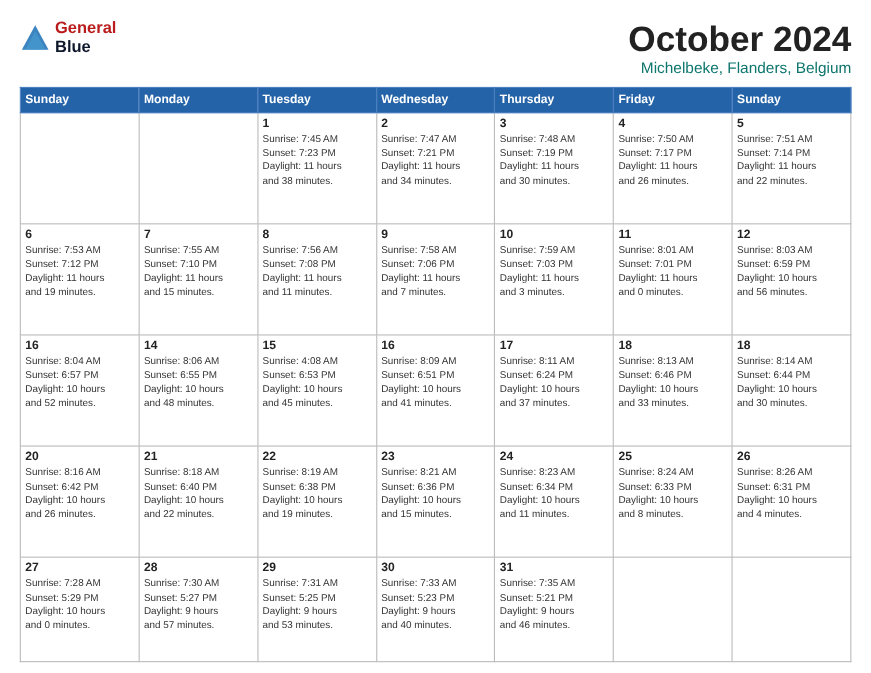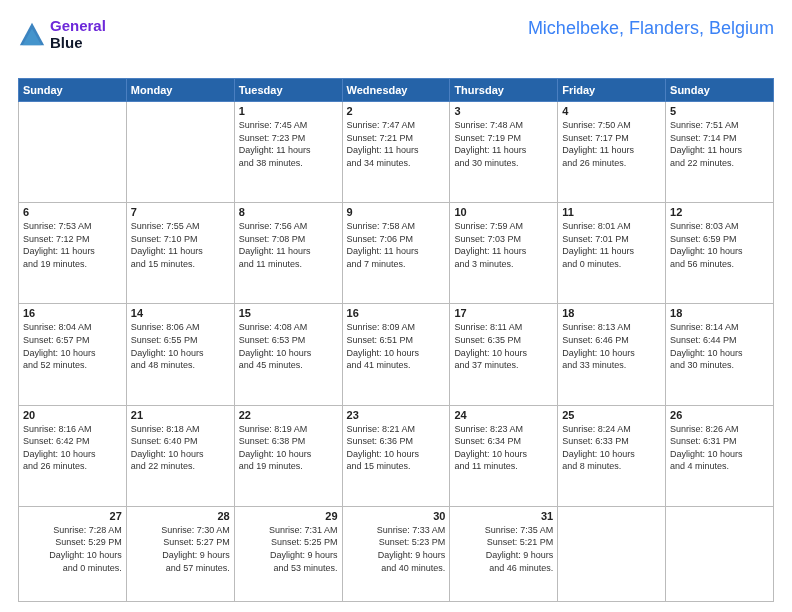--- a/index.html
+++ b/index.html
@@ -29,51 +29,50 @@
       gap: 4px;
     }
     .logo-text {
       display: flex;
       flex-direction: column;
       line-height: 1.1;
     }
     .logo-general {
       font-size: 15px;
       font-weight: bold;
-      color: #6d28d9;
+      color: #b91c1c;
     }
     .logo-blue {
       font-size: 15px;
       font-weight: bold;
       color: #0f172a;
     }
     .logo-icon {
       width: 28px;
       height: 28px;
     }
     .title-block {
       text-align: right;
     }
     .month-title {
       font-size: 32px;
       font-weight: bold;
       color: #222;
       line-height: 1.1;
     }
     .subtitle {
-      font-size: 18px;
-      color: #3b82f6;
+      font-size: 14px;
+      color: #0f766e;
     }
     .calendar {
       flex: 1;
       border: 1px solid #bbb;
       border-collapse: collapse;
       width: 100%;
       table-layout: fixed;
-      margin-top: 17px;
     }
     .calendar th {
       background-color: #2563a8;
       color: #fff;
       font-size: 11px;
       font-weight: bold;
       padding: 5px 4px;
       text-align: left;
       border: 1px solid #4a7fc1;
     }
@@ -81,21 +80,20 @@
       border: 1px solid #bbb;
       vertical-align: top;
       padding: 3px 4px;
       font-size: 9.5px;
       color: #222;
       background: #fff;
       height: 85px;
     }
     .calendar tr:last-child td {
       height: 80px;
-      text-align: right;
     }
     .day-num {
       font-size: 11px;
       font-weight: bold;
       color: #222;
       display: block;
       margin-bottom: 2px;
     }
     .day-info {
       font-size: 9px;
@@ -115,20 +113,21 @@
       <svg class="logo-icon" viewBox="0 0 30 30" xmlns="http://www.w3.org/2000/svg">
         <polygon points="15,2 28,26 2,26" fill="#1a6eb5" opacity="0.85"></polygon>
         <polygon points="15,8 25,26 5,26" fill="#4a9fd4" opacity="0.6"></polygon>
       </svg>
       <div class="logo-text">
         <span class="logo-general">General</span>
         <span class="logo-blue">Blue</span>
       </div>
     </div>
     <div class="title-block">
+      <div class="month-title">October 2024</div>
       <div class="subtitle">Michelbeke, Flanders, Belgium</div>
     </div>
   </div>
 
   <table class="calendar">
     <thead>
       <tr>
         <th>Sunday</th>
         <th>Monday</th>
         <th>Tuesday</th>
@@ -254,21 +253,21 @@
           <td>
             <span class="day-num">16</span>
             <div class="day-info">Sunrise: 8:09 AM</div>
             <div class="day-info">Sunset: 6:51 PM</div>
             <div class="day-info">Daylight: 10 hours</div>
             <div class="day-info">and 41 minutes.</div>
           </td>
           <td>
             <span class="day-num">17</span>
             <div class="day-info">Sunrise: 8:11 AM</div>
-            <div class="day-info">Sunset: 6:35 PM</div>
+            <div class="day-info">Sunset: 6:24 PM</div>
             <div class="day-info">Daylight: 10 hours</div>
             <div class="day-info">and 37 minutes.</div>
           </td>
           <td>
             <span class="day-num">18</span>
             <div class="day-info">Sunrise: 8:13 AM</div>
             <div class="day-info">Sunset: 6:46 PM</div>
             <div class="day-info">Daylight: 10 hours</div>
             <div class="day-info">and 33 minutes.</div>
           </td>

